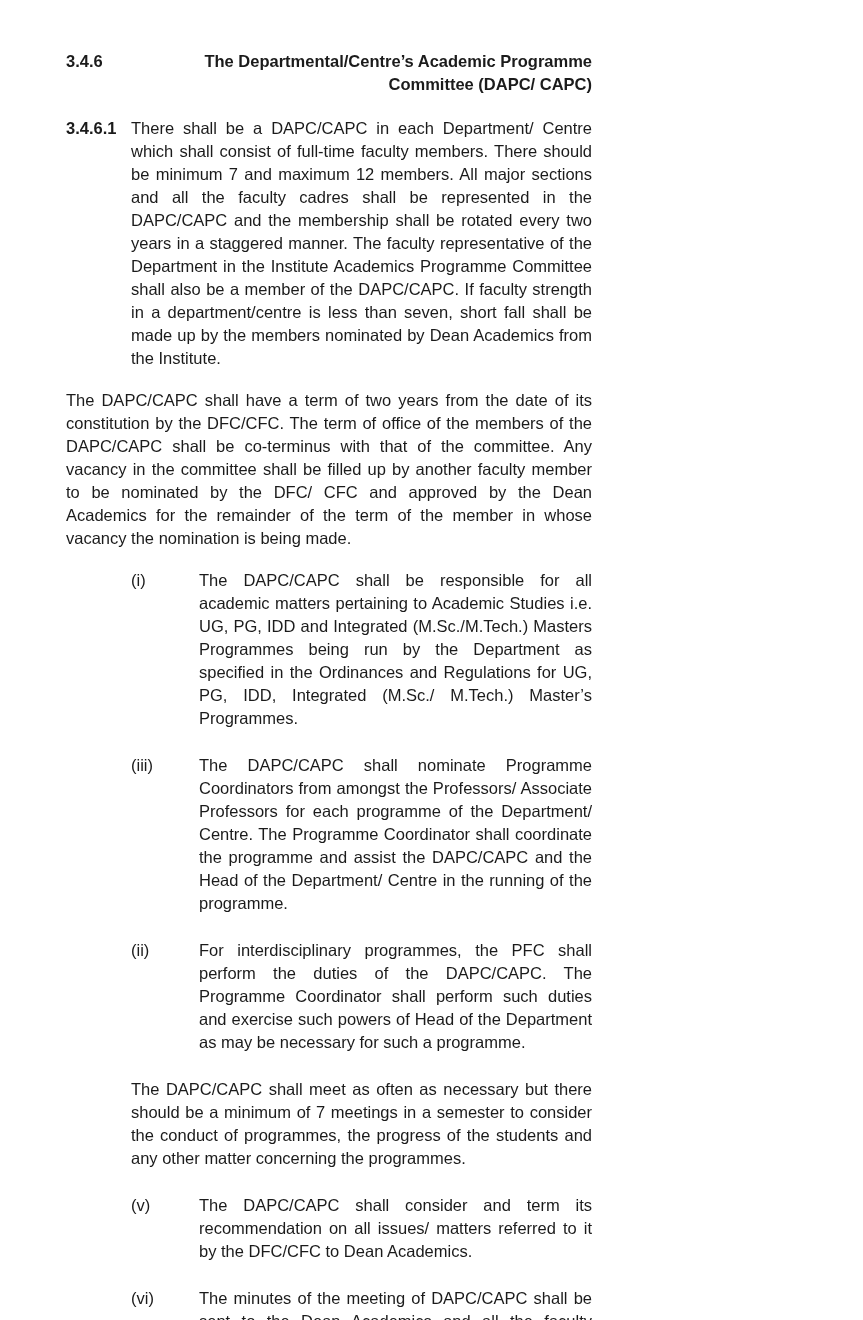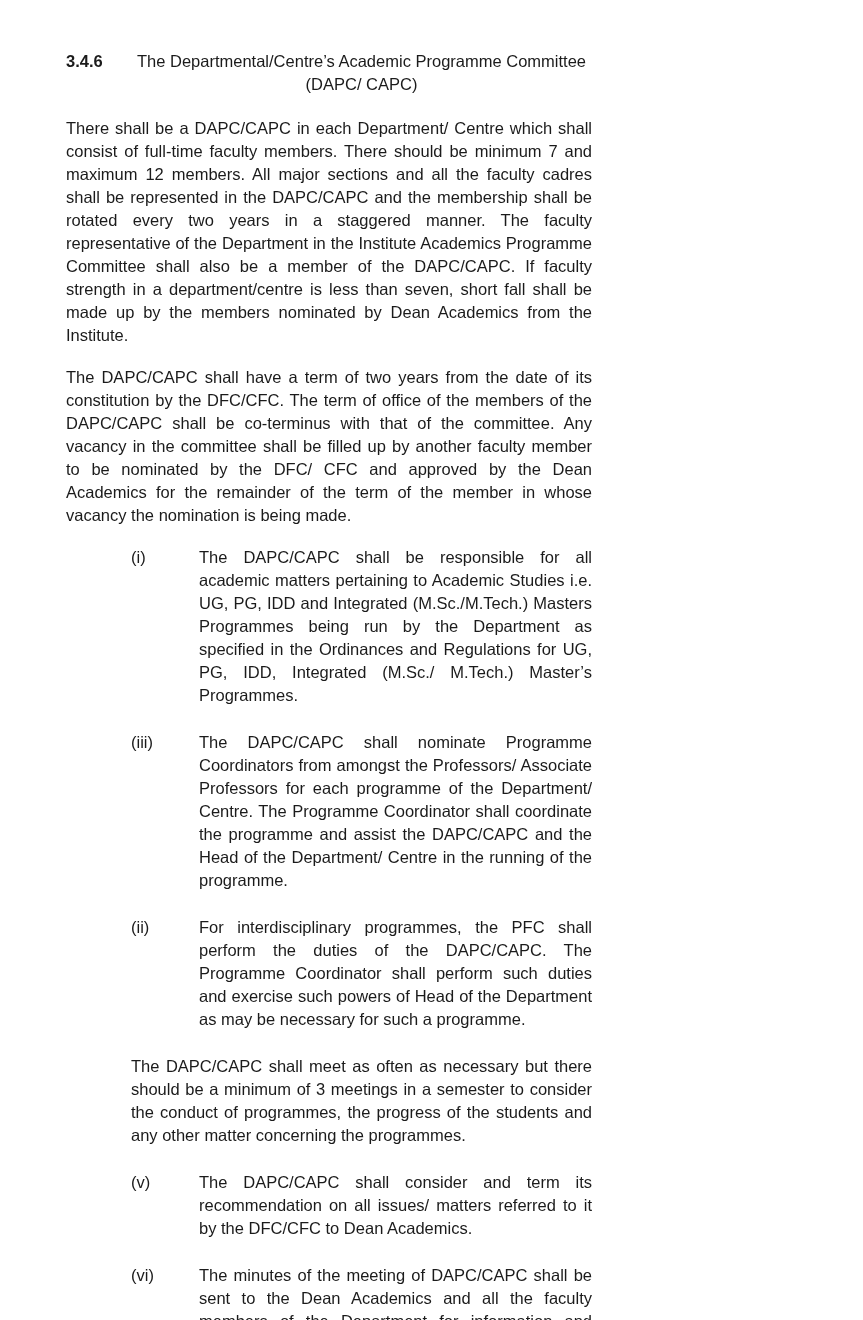--- a/index.html
+++ b/index.html
@@ -25,22 +25,22 @@
   }
   .num {
     flex: 0 0 65px;
     font-weight: 700;
   }
   .content {
     flex: 1;
     text-align: justify;
   }
   .heading .content {
-    font-weight: 400;
-    text-align: center;
+    font-weight: 700;
+    text-align: right;
   }
   .heading {
     margin-bottom: 21px;
   }
   .duties {
     margin-left: 65px;
     margin-top: 12px;
   }
   .duty {
     display: flex;
@@ -58,20 +58,21 @@
 <body>
 
 <div class="page">
 
   <div class="block heading">
     <span class="num">3.4.6</span>
     <span class="content">The Departmental/Centre’s Academic Programme Committee (DAPC/ CAPC)</span>
   </div>
 
   <div class="block">
+    <span class="num">3.4.6.1</span>
     <span class="content">There shall be a DAPC/CAPC in each Department/ Centre which shall consist of full-time faculty members. There should be minimum 7 and maximum 12 members. All major sections and all the faculty cadres shall be represented in the DAPC/CAPC and the membership shall be rotated every two years in a staggered manner.  The faculty representative of the Department in the Institute Academics Programme Committee shall also be a member of the DAPC/CAPC. If faculty strength in a department/centre is less than seven, short fall shall be made up by the members nominated by Dean Academics from the Institute.</span>
   </div>
 
 
   <div class="block">
     <span class="content">The DAPC/CAPC shall have a term of two years from the date of its constitution by the DFC/CFC. The term of office of the members of the DAPC/CAPC shall be co-terminus with that of the committee. Any vacancy in the committee shall be filled up by another faculty member to be nominated by the DFC/ CFC and approved by the Dean Academics for the remainder of the term of the member in whose vacancy the nomination is being made.</span>
   </div>
 
 
   <div class="duties">
@@ -85,21 +86,21 @@
       <span class="marker">(iii)</span>
       <span class="dtext">The DAPC/CAPC shall nominate Programme Coordinators from amongst the Professors/ Associate Professors for each programme of the Department/ Centre. The Programme Coordinator shall coordinate the programme and assist the DAPC/CAPC and the Head of the Department/ Centre in the running of the programme.</span>
     </div>
 
     <div class="duty">
       <span class="marker">(ii)</span>
       <span class="dtext">For interdisciplinary programmes, the PFC shall perform the duties of the DAPC/CAPC. The Programme Coordinator shall perform such duties and exercise such powers of Head of the Department as may be necessary for such a programme.</span>
     </div>
 
     <div class="duty">
-      <span class="dtext">The DAPC/CAPC shall meet as often as necessary but there should be a minimum of 3 meetings in a semester to consider the conduct of programmes, the progress of the students and any other matter concerning the programmes.</span>
+      <span class="dtext">The DAPC/CAPC shall meet as often as necessary but there should be a minimum of 7 meetings in a semester to consider the conduct of programmes, the progress of the students and any other matter concerning the programmes.</span>
     </div>
 
     <div class="duty">
       <span class="marker">(v)</span>
       <span class="dtext">The DAPC/CAPC shall consider and term its recommendation on all issues/ matters referred to it by the DFC/CFC to Dean Academics.</span>
     </div>
 
     <div class="duty">
       <span class="marker">(vi)</span>
       <span class="dtext">The minutes of the meeting of DAPC/CAPC shall be sent to the Dean Academics and all the faculty members of the Department for information and necessary action.</span>

